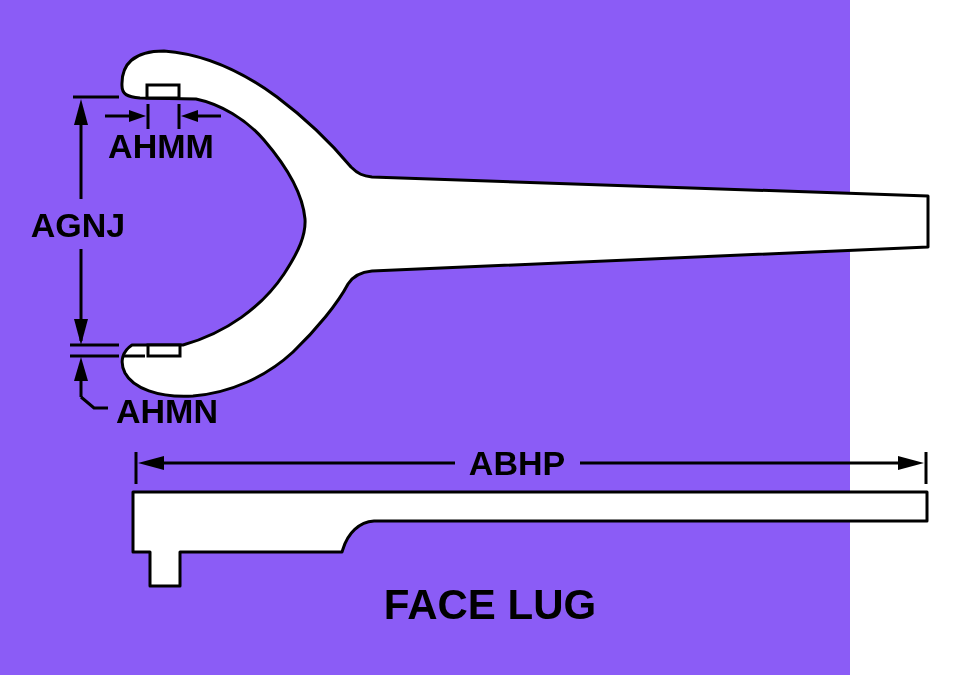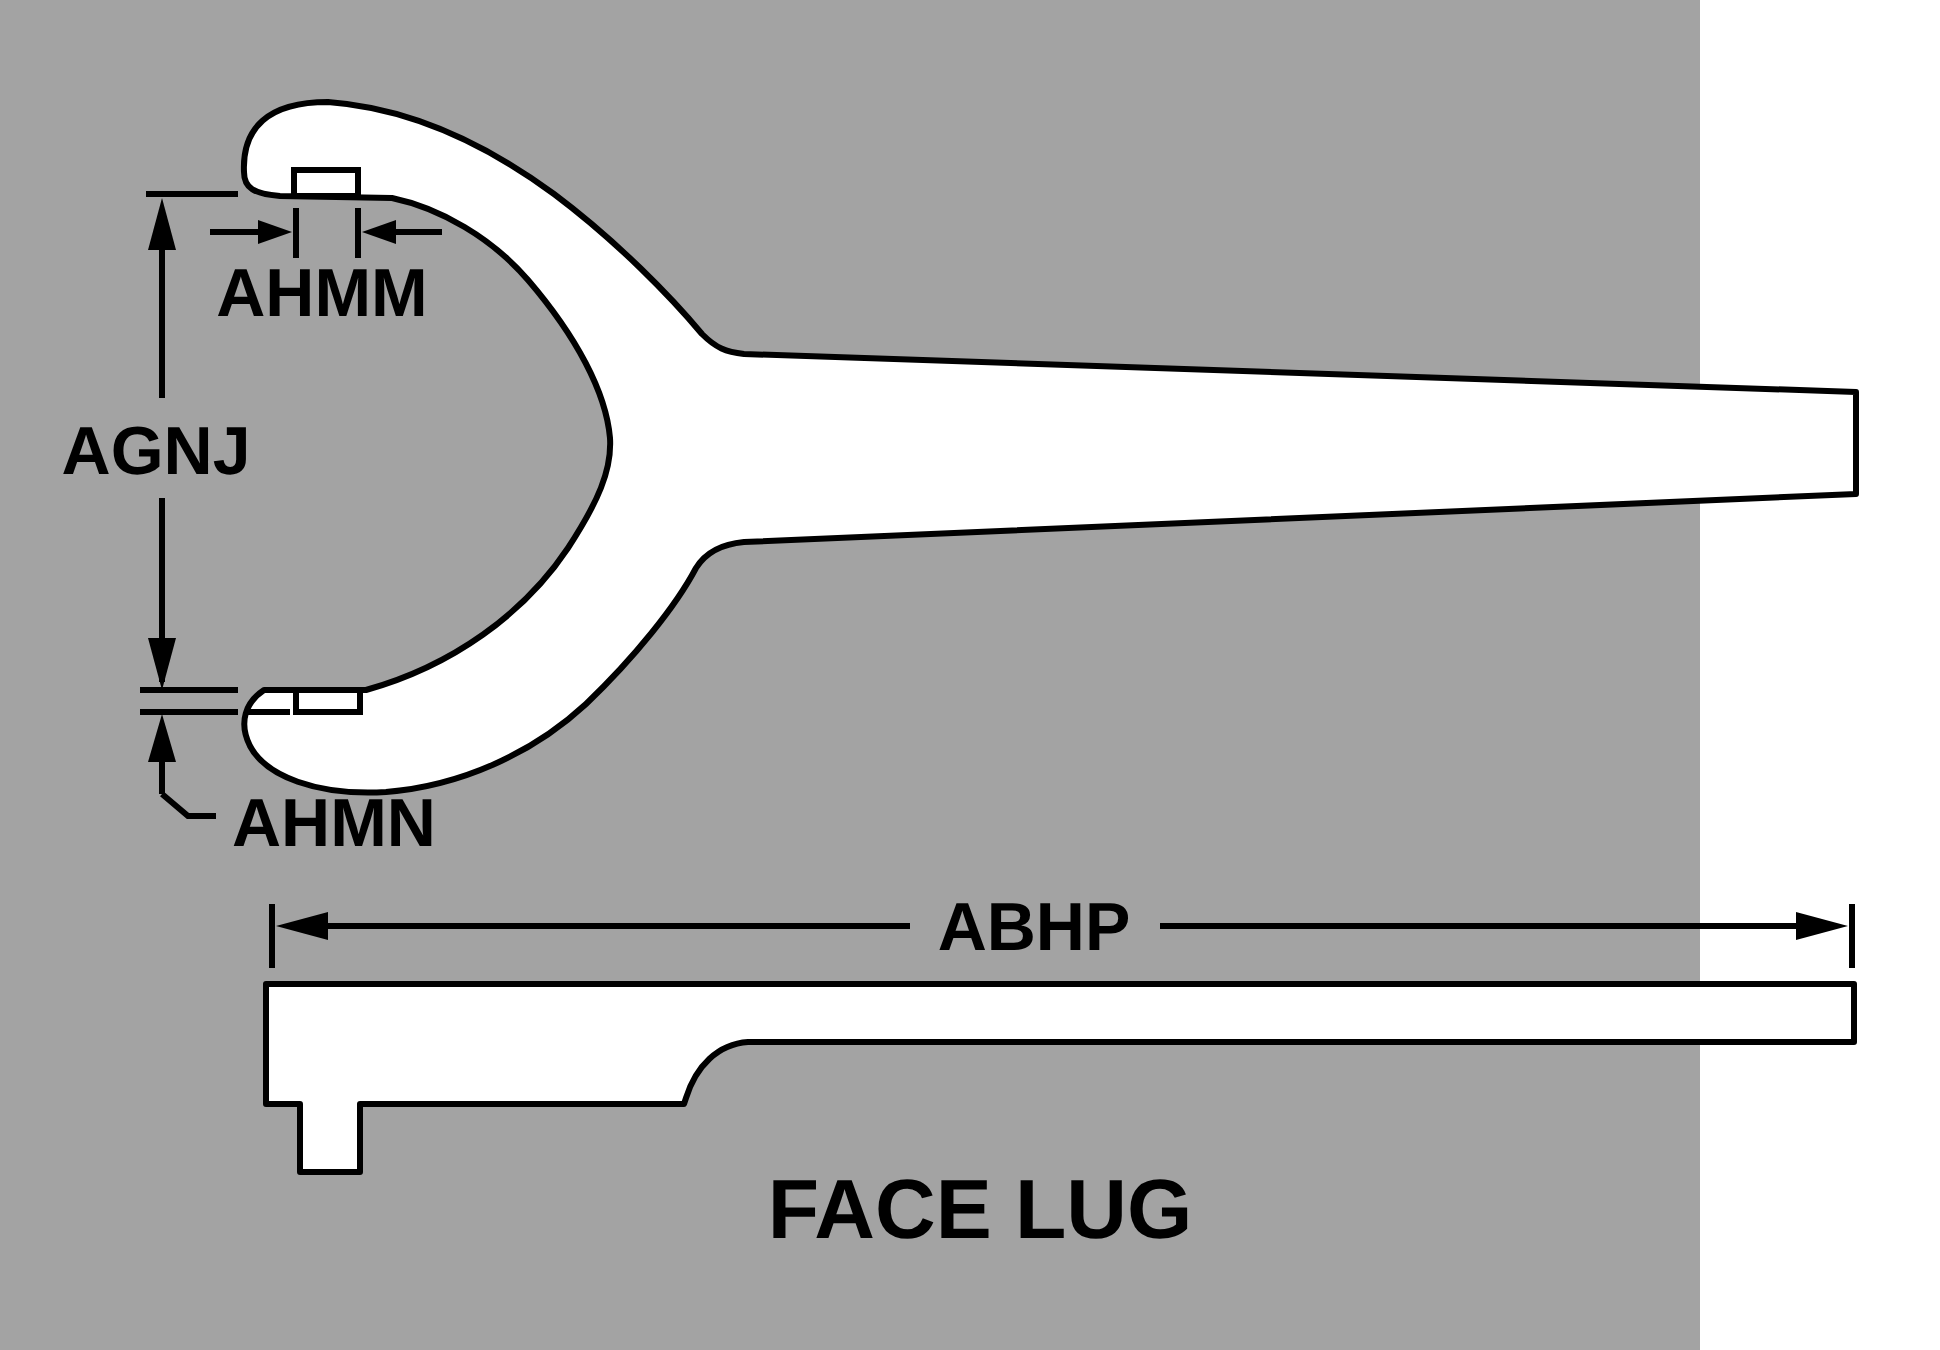--- a/index.html
+++ b/index.html
@@ -8,21 +8,21 @@
     background: #ffffff;
     width: 970px;
     height: 675px;
     overflow: hidden;
     font-family: "Liberation Sans", sans-serif;
   }
   .drawing-wrap {
     width: 850px;
     height: 675px;
     position: relative;
-    background: #a3a3a3;
+    background: #8b5cf6;
   }
   svg { display: block; }
   .outline {
     fill: #ffffff;
     stroke: #000000;
     stroke-width: 3;
     stroke-linejoin: round;
   }
   .lug {
     fill: #ffffff;

